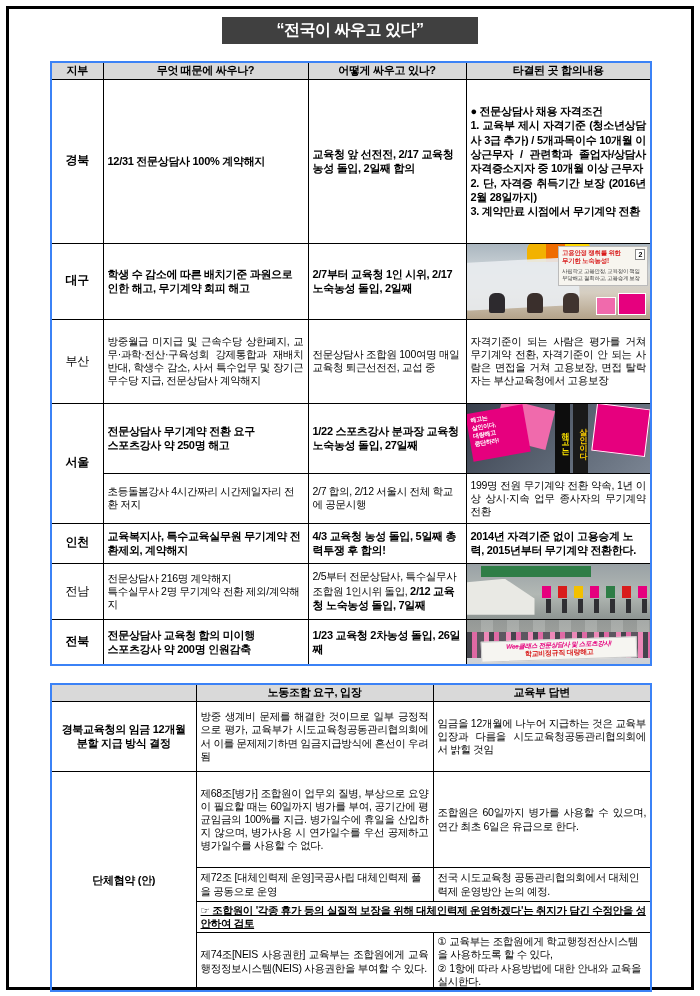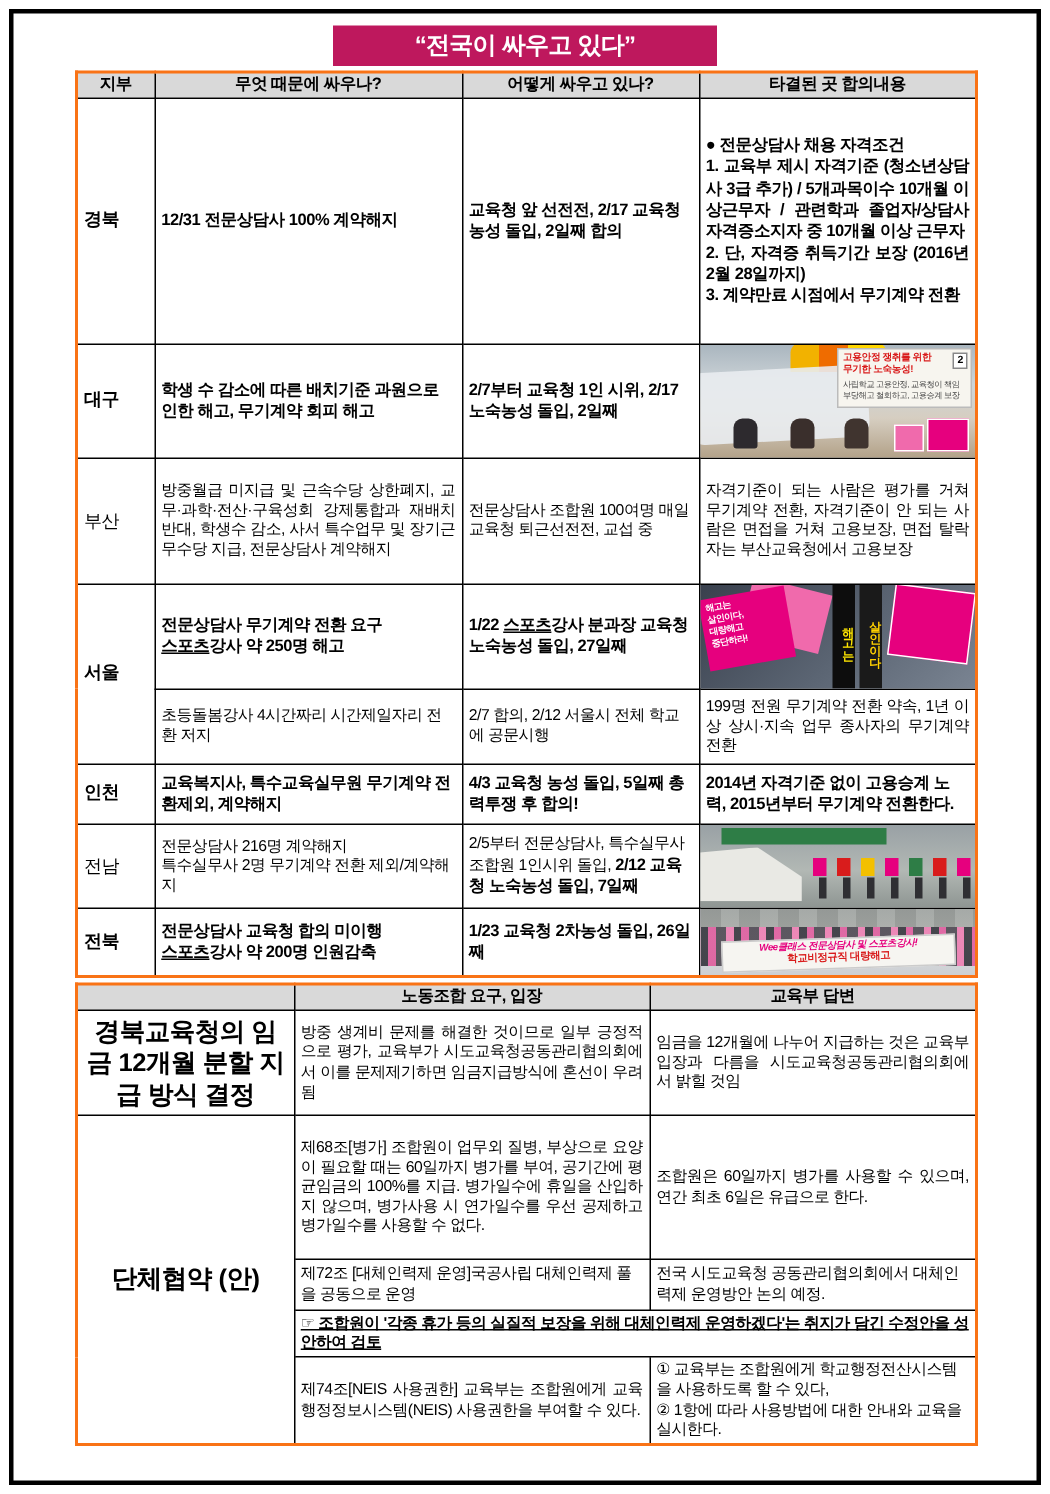--- a/index.html
+++ b/index.html
@@ -1,34 +1,34 @@
 <!DOCTYPE html>
 <html><head>
 <meta charset="utf-8">
 <style>
   html,body{margin:0;padding:0;background:#fff;}
   body{width:700px;height:996px;position:relative;font-family:"Liberation Sans","DejaVu Sans",sans-serif;color:#000;}
   .frame{position:absolute;left:6px;top:6px;right:6px;bottom:6px;border:3px solid #000;box-sizing:border-box;padding-top:8px;}
   .content{width:600px;margin:0 auto;}
-  .title-box{background:#be185d;color:#fff;font-weight:bold;text-align:center;margin:0 auto;letter-spacing:-0.5px;}
+  .title-box{background:#404040;color:#fff;font-weight:bold;text-align:center;margin:0 auto;letter-spacing:-0.5px;}
   .title-main{width:256px;font-size:16px;padding:3px 0;}
   .title-second{width:396px;font-size:14.5px;padding:3px 0;margin-top:10px;}
-  table{width:600px;border-collapse:collapse;table-layout:fixed;border:2px solid #f97316;margin-top:3px;padding-left:14px;}
+  table{width:600px;border-collapse:collapse;table-layout:fixed;border:2px solid #3b82f6;margin-top:17px;padding-left:14px;}
   td,th{border:1px solid #000;vertical-align:middle;padding:2px 4px;font-size:10.5px;line-height:1.25;letter-spacing:-0.3px;box-sizing:border-box;}
   th{background:#d9d9d9;font-weight:bold;text-align:center;padding:1px 2px;font-size:11px;}
   .b{font-weight:bold;font-size:11px;line-height:1.3;}
-  .region{font-size:12px;}
+  .region{text-align:center;font-size:12px;}
   .just{text-align:justify;}
-  .u{text-decoration:underline;text-align:center;}
+  .u{text-align:center;}
   
   .t1-hdr{height:16px}.r-gb{height:164px}.r-dg{height:76px}.r-bs{height:84px}
   .r-se1{height:70px}.r-se2{height:50px}.r-ic{height:40px}.r-jn{height:56px}.r-jb{height:46px}
   
   .t2-hdr{height:17px}.r21{height:70px}.r68{height:96px}.r72{height:34px}.rnote{height:30px}.r74{height:58px}
-  .topic{text-align:center;font-weight:bold;font-size:17px;}
+  .topic{text-align:center;font-weight:bold;font-size:11px;}
   .note-cell{font-weight:bold;text-decoration:underline;font-size:10.5px;}
   
   td.pcell{position:relative;padding:0;}
   .photo{position:absolute;left:0;top:0;right:0;bottom:0;overflow:hidden;}
   
   .photo-daegu{background:linear-gradient(180deg,#aab6bf 0%,#cdd4d8 35%,#d6cec1 65%,#b3a289 100%);}
   .pd-tarp{position:absolute;left:-8px;top:16px;width:120px;height:48px;background:#e9ecef;border-radius:10px;transform:rotate(-3deg);opacity:.9;}
   .pd-umbrella{position:absolute;left:60px;top:-8px;width:64px;height:26px;border-radius:50% 50% 0 0;background:linear-gradient(90deg,#f2b200 0 30%,#ef6c00 30% 60%,#ffd600 60%);}
   .pd-sign{position:absolute;right:2px;top:2px;width:82px;background:#f7f5ef;border:1px solid #bbb;color:#d91c1c;font-weight:bold;font-size:6.5px;line-height:1.3;padding:2px 3px;letter-spacing:-0.3px;}
   .pd-badge{position:absolute;right:2px;top:2px;background:#fff;border:1px solid #888;color:#000;font-size:7px;padding:0 2px;}

